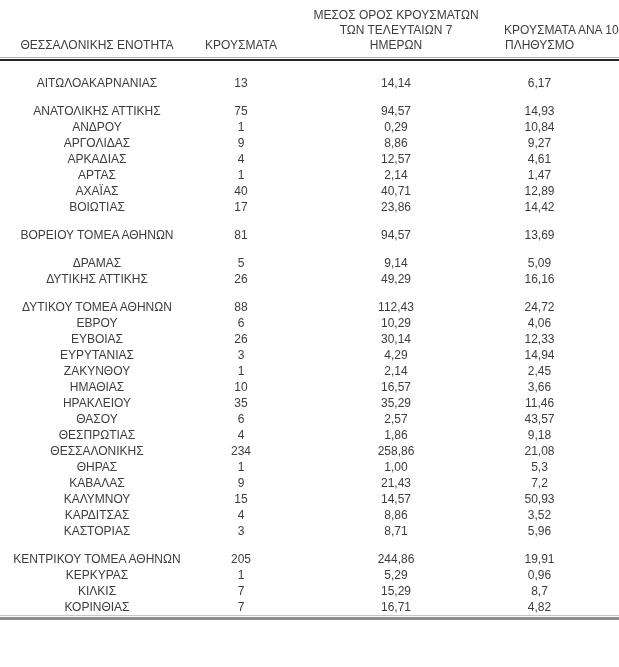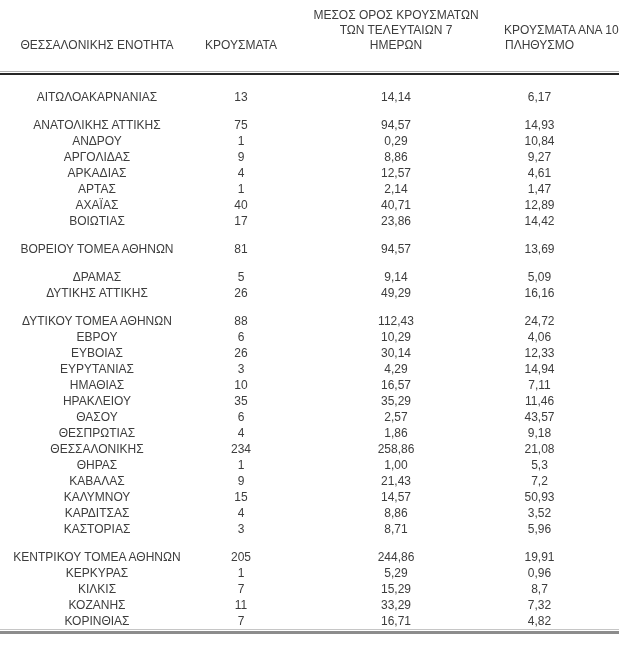--- a/index.html
+++ b/index.html
@@ -24,21 +24,21 @@
   col.c2{width:94px;}
   col.c3{width:216px;}
   col.c4{width:115px;}
   th,td{
     padding:0;margin:0;text-align:center;white-space:nowrap;
     font-size:12px;font-weight:normal;color:var(--text-color);
     overflow:visible;
   }
   th:nth-child(4),td:nth-child(4){padding-right:44px;}
   thead th{
-    vertical-align:bottom;line-height:15px;padding-top:8px;padding-bottom:18px;
+    vertical-align:bottom;line-height:15px;padding-top:8px;padding-bottom:4px;
     border-bottom:1px solid var(--thin-rule);
   }
   tr.rule-row td{height:1px;border-bottom:2px solid var(--header-rule);padding:0;}
   tbody td{height:16px;line-height:16px;}
   tr.lead-gap td{height:14px;line-height:14px;}
   tr.group-gap td{height:12px;line-height:12px;}
   .bottom-rule{
     width:619px;height:5px;border-top:1px solid #c6c6c6;box-sizing:border-box;
   }
   .bottom-rule-bar{height:3px;margin-top:1px;background:var(--bottom-rule);}
@@ -176,24 +176,30 @@
           <td>30,14</td>
           <td>12,33</td>
         </tr>
         <tr>
           <td>ΕΥΡΥΤΑΝΙΑΣ</td>
           <td>3</td>
           <td>4,29</td>
           <td>14,94</td>
         </tr>
         <tr>
+          <td>ΖΑΚΥΝΘΟΥ</td>
+          <td>1</td>
+          <td>2,14</td>
+          <td>2,45</td>
+        </tr>
+        <tr>
           <td>ΗΜΑΘΙΑΣ</td>
           <td>10</td>
           <td>16,57</td>
-          <td>7,11</td>
+          <td>3,66</td>
         </tr>
         <tr>
           <td>ΗΡΑΚΛΕΙΟΥ</td>
           <td>35</td>
           <td>35,29</td>
           <td>11,46</td>
         </tr>
         <tr>
           <td>ΘΑΣΟΥ</td>
           <td>6</td>
@@ -255,26 +261,20 @@
           <td>ΚΕΡΚΥΡΑΣ</td>
           <td>1</td>
           <td>5,29</td>
           <td>0,96</td>
         </tr>
         <tr>
           <td>ΚΙΛΚΙΣ</td>
           <td>7</td>
           <td>15,29</td>
           <td>8,7</td>
-        </tr>
-        <tr>
-          <td>ΚΟΖΑΝΗΣ</td>
-          <td>11</td>
-          <td>33,29</td>
-          <td>7,32</td>
         </tr>
         <tr>
           <td>ΚΟΡΙΝΘΙΑΣ</td>
           <td>7</td>
           <td>16,71</td>
           <td>4,82</td>
         </tr>
       </tbody>
   </table>
   <div class="bottom-rule">

